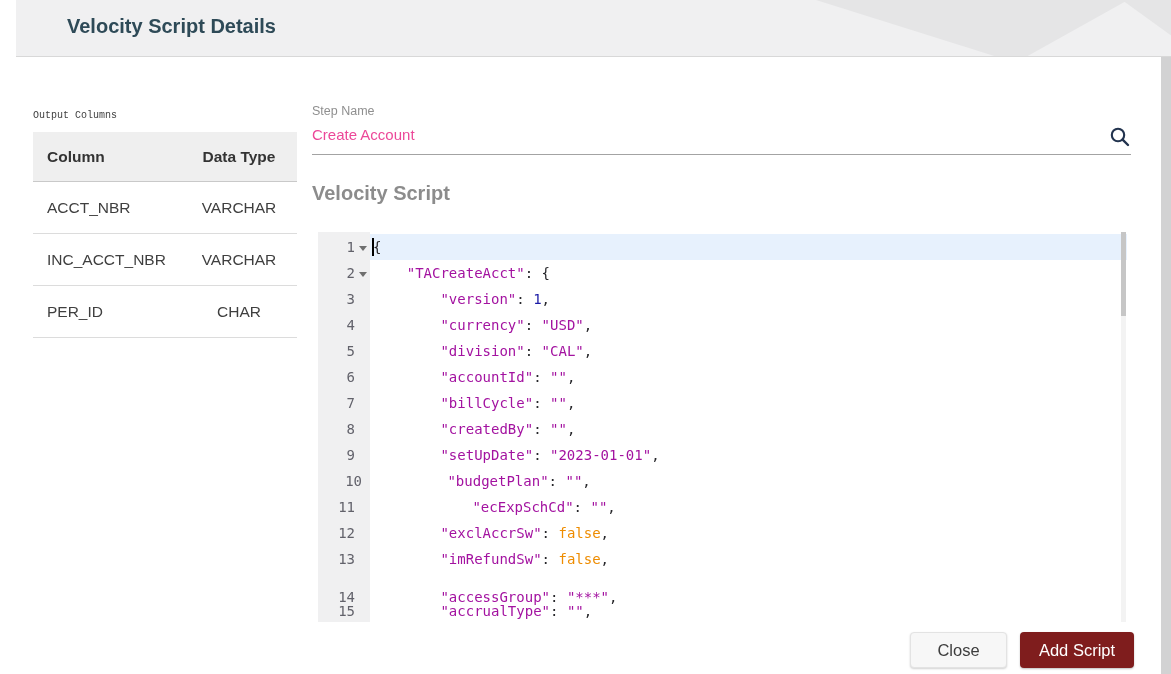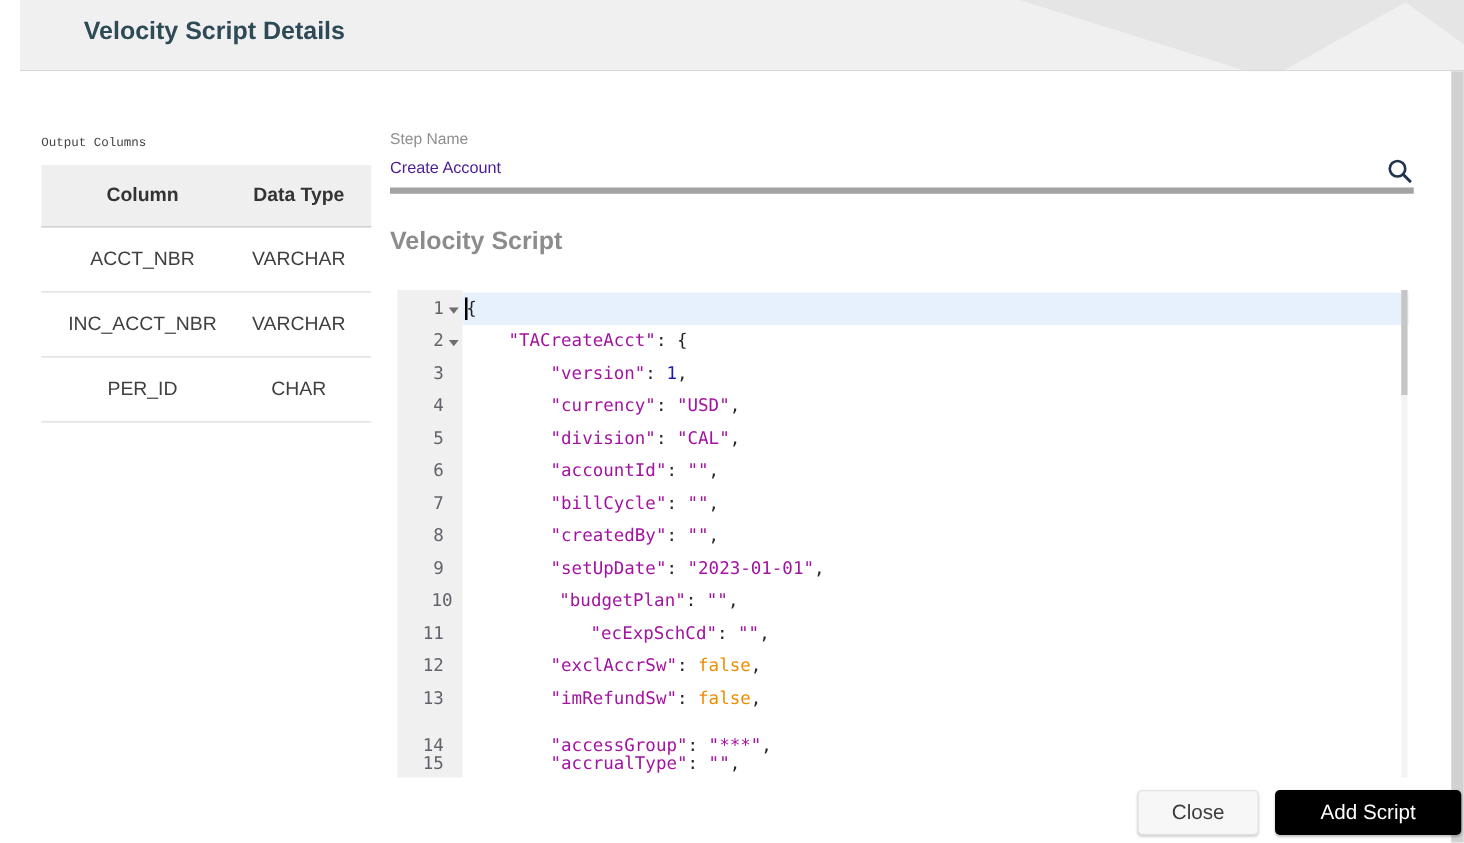--- a/index.html
+++ b/index.html
@@ -20,27 +20,27 @@
   
   .backdrop-strip { position:absolute; left:1161px; top:57px; width:10px; height:617px;
     background:#d2d2d3; }
 
   
   .oc-label { position:absolute; left:33px; top:110px; font-size:10px; color:#424242;font-family:Liberation Mono, monospace; }
   .oc-table { position:absolute; left:33px; top:132px; width:264px; font-size:15.5px; color:#3f3f3f; }
   .oc-head { display:flex; align-items:center; height:50px; background:#efefef;
     border-bottom:1px solid #c9c9c9; font-weight:bold; color:#333; }
   .oc-row { display:flex; align-items:center; height:52px; border-bottom:1px solid #dcdcdc; }
-  .oc-c1 { width:148px; padding-left:14px; white-space:nowrap;text-align:center; }
+  .oc-c1 { width:148px; padding-left:14px; white-space:nowrap; }
   .oc-c2 { width:116px; text-align:center; white-space:nowrap; }
 
   
   .sn-label { position:absolute; left:312px; top:104px; font-size:12.5px; color:#8f8f8f; }
   .sn-field { position:absolute; left:312px; top:122px; width:819px; height:33px;
-    border-bottom:5px solid #a3a3a3; font-size:13px; color:#4c1d95; }
+    border-bottom:1px solid #a3a3a3; font-size:15px; color:#ec4899; }
   .sn-value { position:absolute; left:0; top:4px; }
   .sn-search { position:absolute; left:796px; top:3px; width:24px; height:24px; cursor:pointer; }
 
   
   .vs-heading { position:absolute; left:312px; top:182px; font-size:20px; font-weight:bold; color:#8c8c8c; }
 
   
   .editor { position:absolute; left:318px; top:232px; width:809px; height:390px;
     background:#ffffff; font-family:"DejaVu Sans Mono", monospace; font-size:14px; }
   .ed-gutter-bg { position:absolute; left:0; top:0; width:52px; height:390px; background:#f0f0f1; }
@@ -60,21 +60,21 @@
   .tk-punct{ color:#26262a; }
   .ed-sb-track { position:absolute; right:1px; top:0; width:5px; height:390px; background:#f3f3f3; }
   .ed-sb-thumb { position:absolute; right:1px; top:0; width:5px; height:84px; background:#c6c6c6; cursor:grab; }
 
   
   .btn { position:absolute; top:632px; height:36px; border-radius:4px; font-size:16.5px;
     display:flex; align-items:center; justify-content:center; cursor:pointer;
     font-family:"Liberation Sans", sans-serif;text-align:center; }
   .btn-close { left:910px; width:97px; background:#f7f7f7; color:#3d3d3d;
     border:1px solid #e3e3e3; box-shadow:0 1px 2px rgba(0,0,0,0.18); }
-  .btn-add { left:1020px; width:149px; background:#000000; color:#ffffff; border:none;
+  .btn-add { left:1020px; width:114px; background:#7f1d1d; color:#ffffff; border:none;
     box-shadow:0 1px 2px rgba(0,0,0,0.25); }
 </style>
 </head>
 <body>
 
 <div class="dlg-header">
   <div class="tri-big"></div>
   <div class="tri-corner"></div>
   <div class="dlg-title">Velocity Script Details</div>
 </div>

